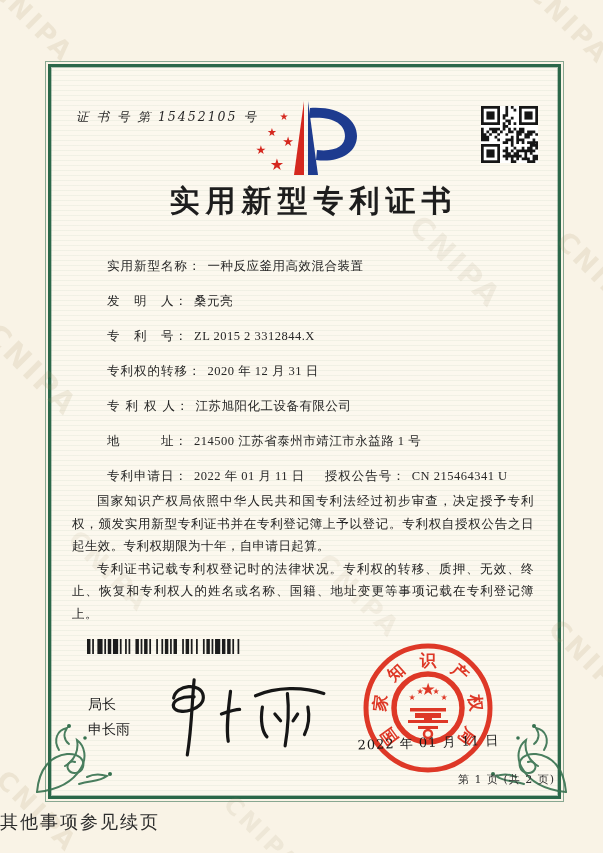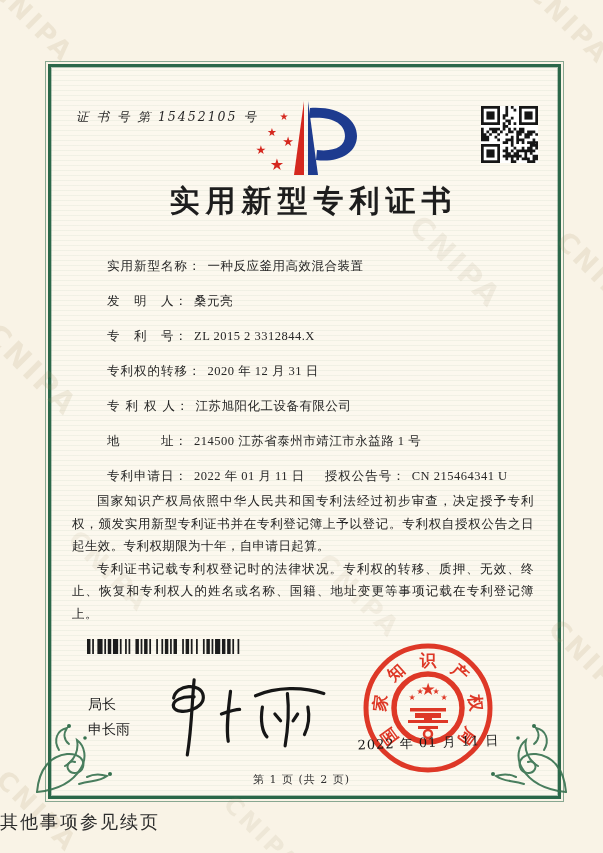--- a/index.html
+++ b/index.html
@@ -26,21 +26,21 @@
   .paras p{margin:0;font-size:12.5px;line-height:22.5px;text-align:justify;text-indent:2em;
            color:#242424;letter-spacing:.4px;}
   .barcode{position:absolute;left:87px;top:639px;width:154px;height:15px;z-index:2;}
   .officer{position:absolute;left:88px;top:692px;z-index:2;font-size:14px;line-height:25px;
            font-family:"DejaVu Sans","Liberation Sans",sans-serif;color:#1f1f1f;}
   .signature{position:absolute;left:160px;top:668px;width:182px;height:92px;z-index:3;}
   .seal{position:absolute;left:362px;top:642px;width:132px;height:132px;z-index:3;opacity:.93;}
   .seal-char{font:700 16.5px "DejaVu Serif",serif;fill:#dc2a18;text-anchor:middle;dominant-baseline:middle;}
   .seal-date{position:absolute;left:356px;top:734px;width:145px;text-align:center;z-index:4;
              font-size:13px;letter-spacing:1px;color:#161616;transform:rotate(-2deg);}
-  .page-info{position:absolute;left:48px;top:772px;width:507px;text-align:center;
+  .page-info{position:absolute;left:48px;top:772px;width:507px;text-align:right;
              font-size:11px;letter-spacing:1px;z-index:2;color:#333;}
   .cont-note{position:absolute;left:0;top:810px;width:508px;text-align:left;
              font-size:18px;letter-spacing:2px;z-index:2;color:#2c2c2c;}
   .flourish{position:absolute;width:92px;height:92px;z-index:2;}
   .fl-bl{left:33px;top:704px;}
   .fl-br{left:478px;top:704px;transform:scaleX(-1);}
 </style>
 </head>
 <body>
 

